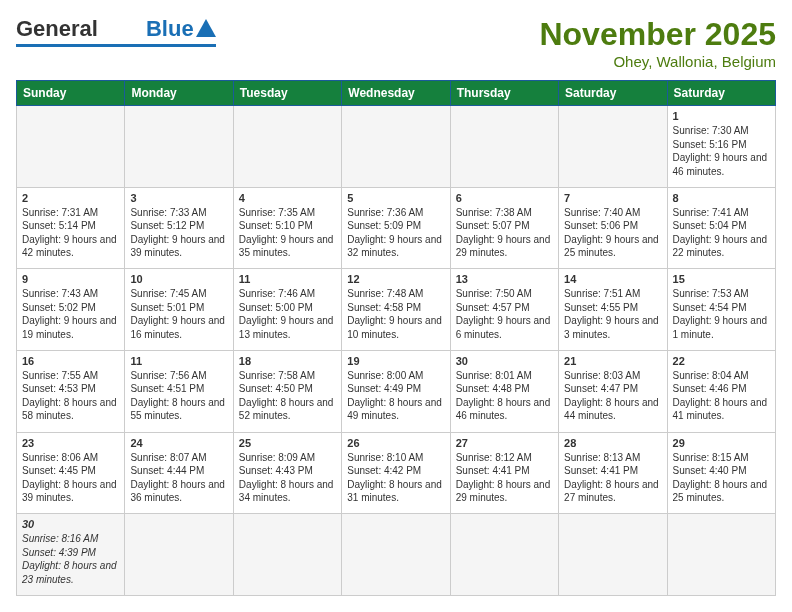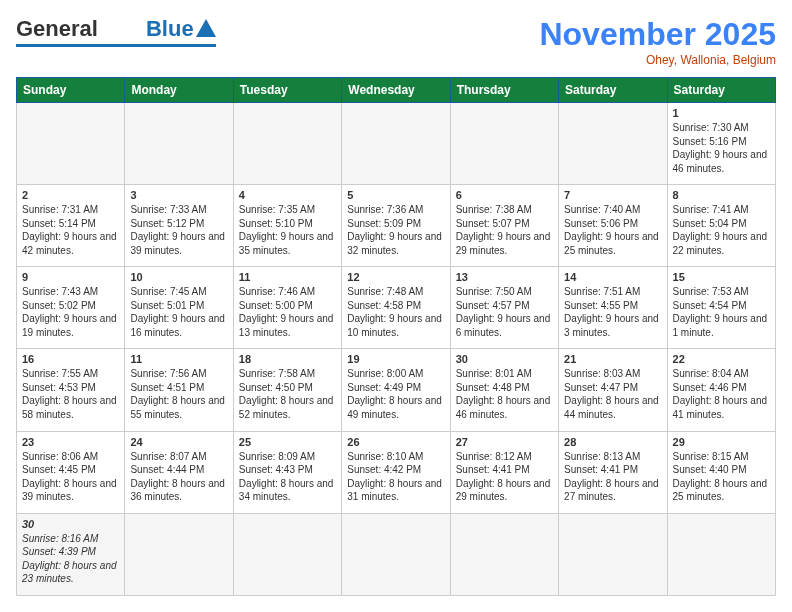--- a/index.html
+++ b/index.html
@@ -51,25 +51,25 @@
       background: #1a6fb5;
       width: 100%;
       margin-top: 2px;
     }
     .title-area {
       text-align: right;
     }
     .month-title {
       font-size: 32px;
       font-weight: bold;
-      color: #3b82f6;
+      color: #4d7c0f;
     }
     .location {
-      font-size: 12px;
-      color: #c2410c;
+      font-size: 15px;
+      color: #4d7c0f;
     }
     .calendar {
       flex: 1;
       border: 1px solid #ccc;
       border-collapse: collapse;
       width: 100%;
       table-layout: fixed;
     }
     .calendar th {
       background: #15803d;

